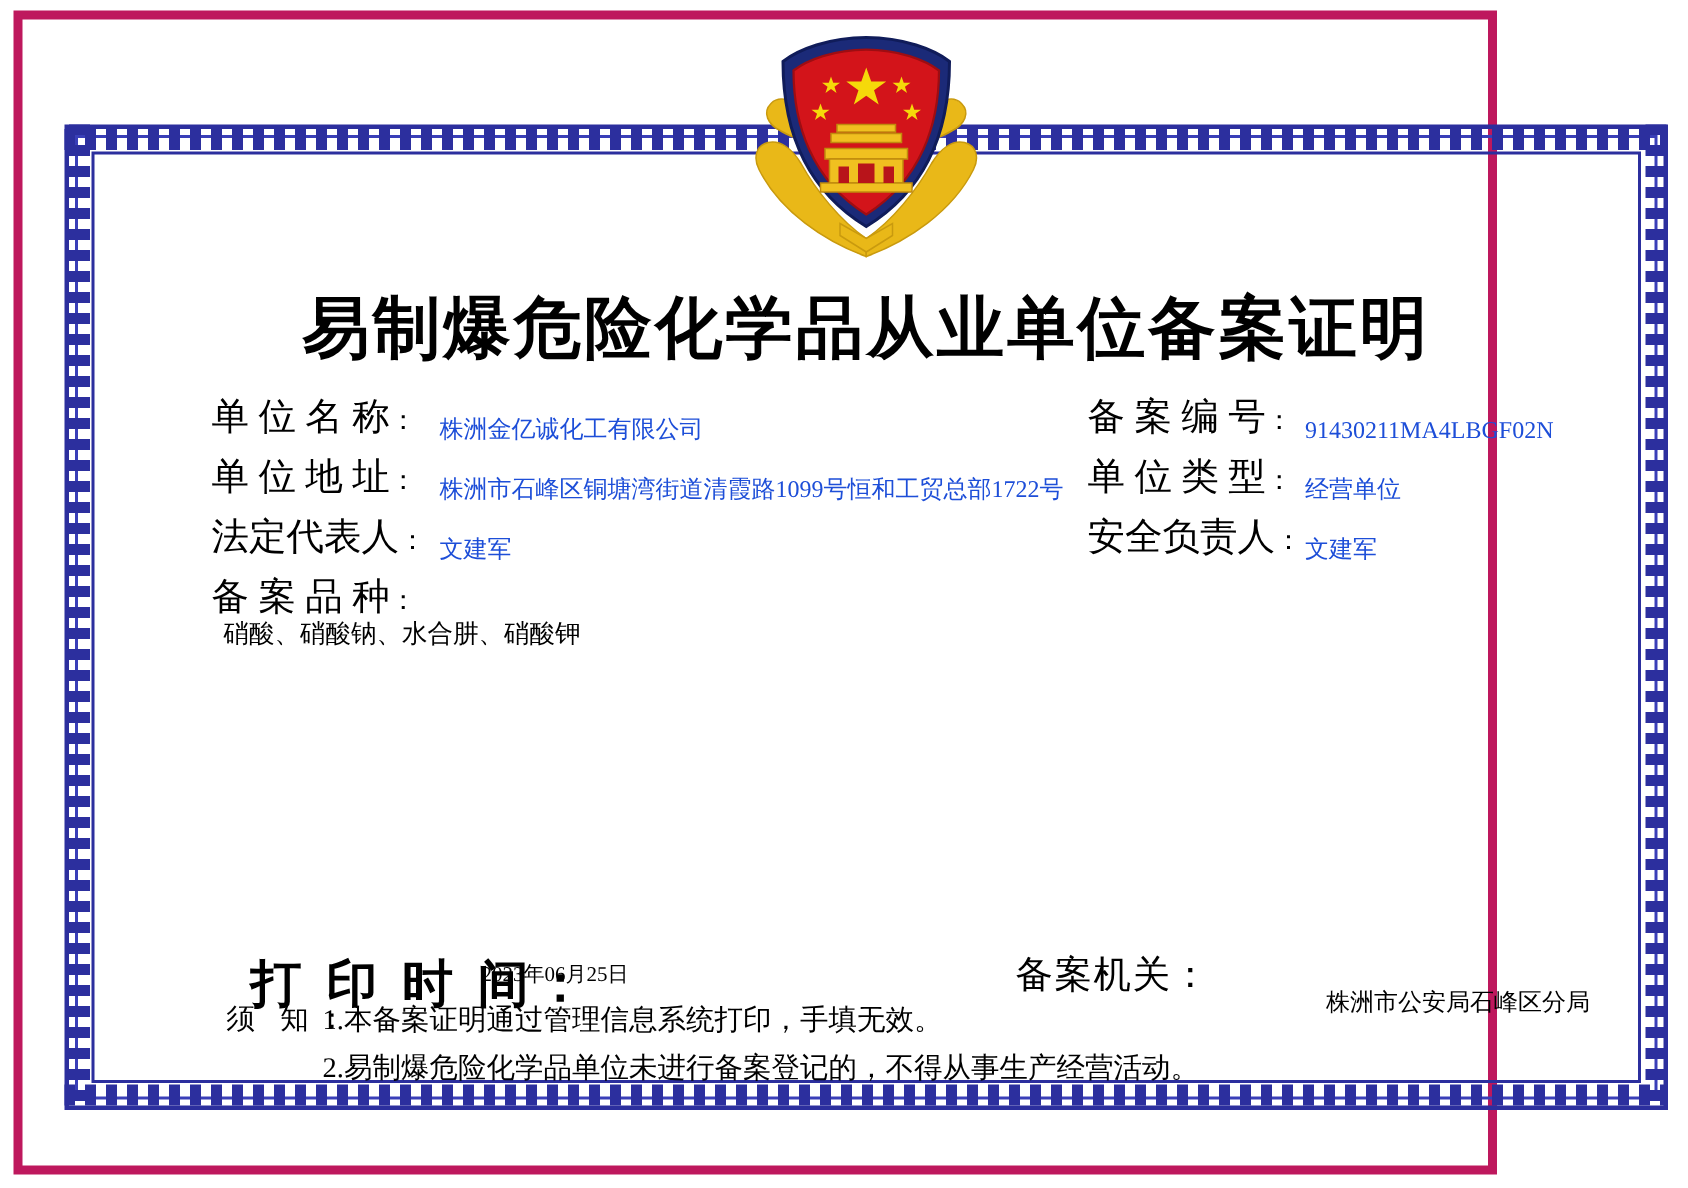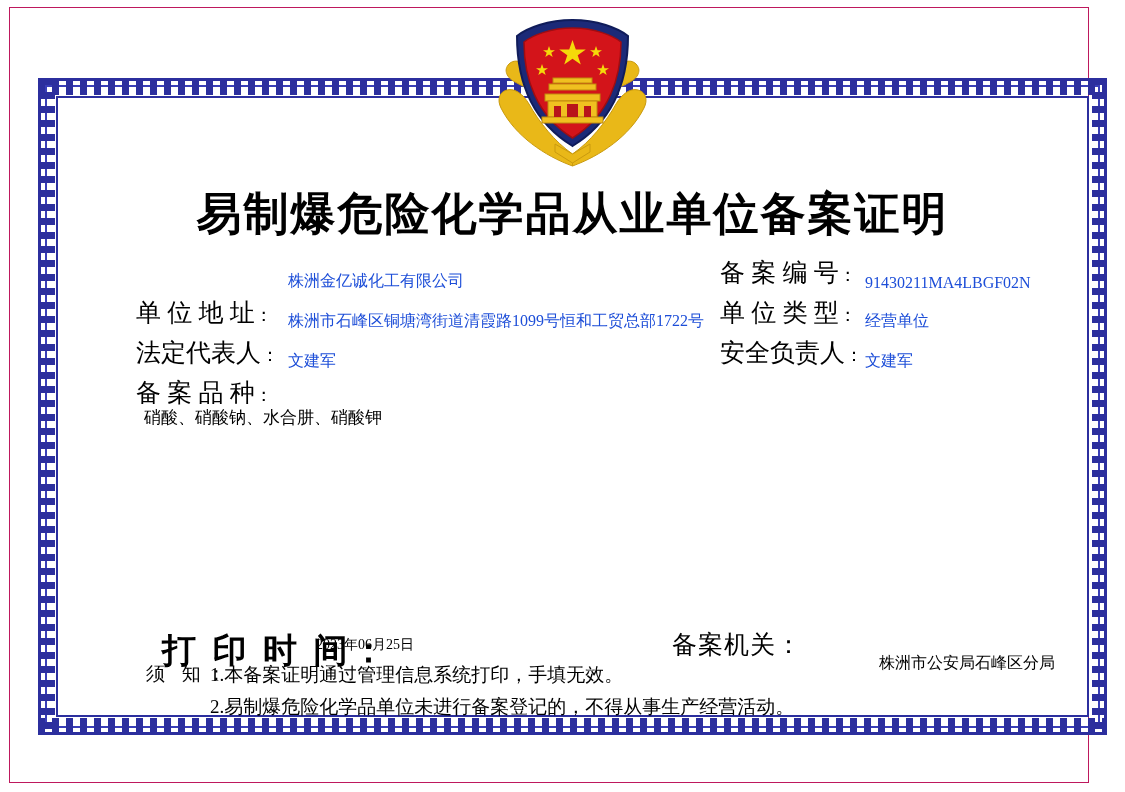--- a/index.html
+++ b/index.html
@@ -13,23 +13,23 @@
     font-family: "Liberation Serif", "DejaVu Serif", serif;
     position: relative;
     overflow: hidden;
   }
 
   
   .page {
     position: absolute;
     left: 9px;
     top: 7px;
-    width: 1080px;
+    width: 989px;
     height: 776px;
-    border: 1px solid #be185d;
+    border: 6px solid #be185d;
     box-sizing: border-box;
     background: #ffffff;
   }
 
   
   .meander {
     position: absolute;
     left: 28px;
     top: 70px;
     width: 1069px;
@@ -261,20 +261,21 @@
 
       <path d="M70 128 L87.5 138 L105 128 L105 136 L87.5 147 L70 136 Z" fill="#e9b818" stroke="#c99a0e" stroke-width="1"></path>
     </svg>
   </div>
 
   <div class="doc-title">易制爆危险化学品从业单位备案证明</div>
 
   <div class="fields">
 
     <div class="row">
+      <span class="lbl left-lbl"><span>单 位 名 称</span><span class="colon">：</span></span>
       <span class="val left-val">株洲金亿诚化工有限公司</span>
       <span class="lbl right-lbl"><span>备 案 编 号</span><span class="colon">：</span></span>
       <span class="val right-val">91430211MA4LBGF02N</span>
     </div>
 
     <div class="row">
       <span class="lbl left-lbl"><span>单 位 地 址</span><span class="colon">：</span></span>
       <span class="val left-val">株洲市石峰区铜塘湾街道清霞路1099号恒和工贸总部1722号</span>
       <span class="lbl right-lbl"><span>单 位 类 型</span><span class="colon">：</span></span>
       <span class="val right-val">经营单位</span>

